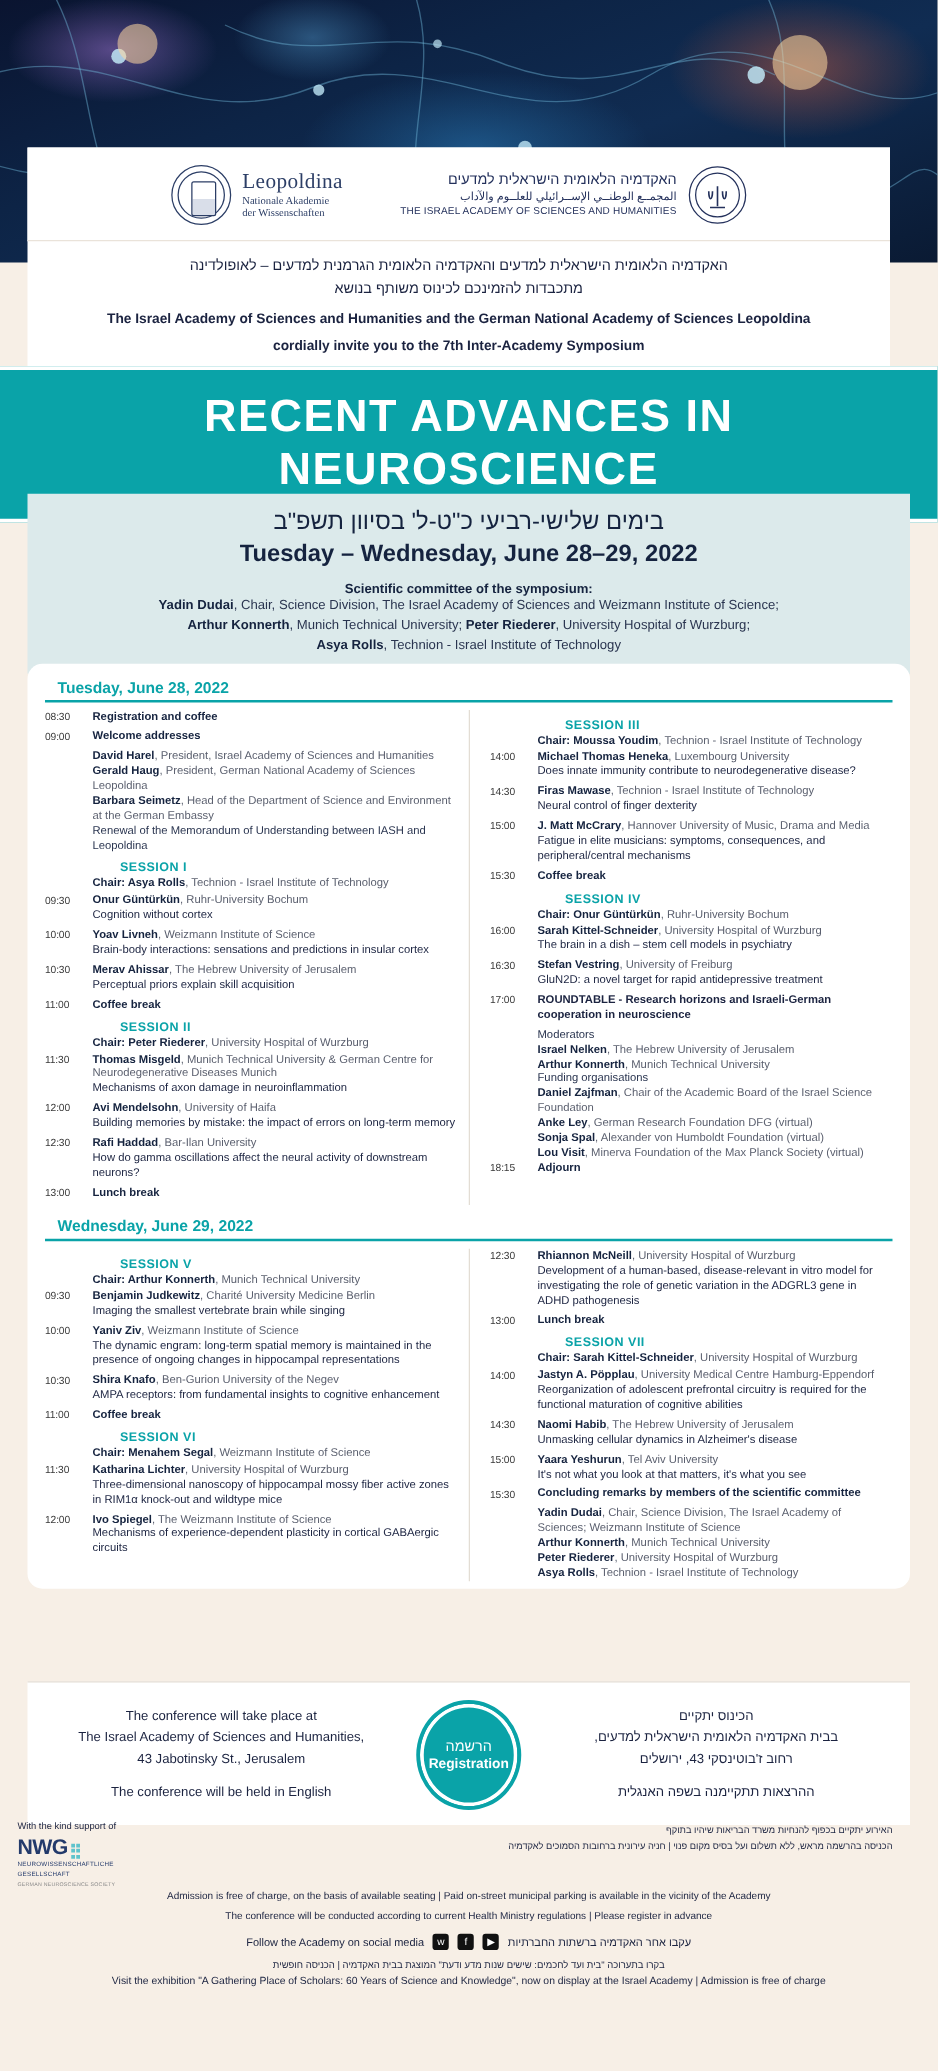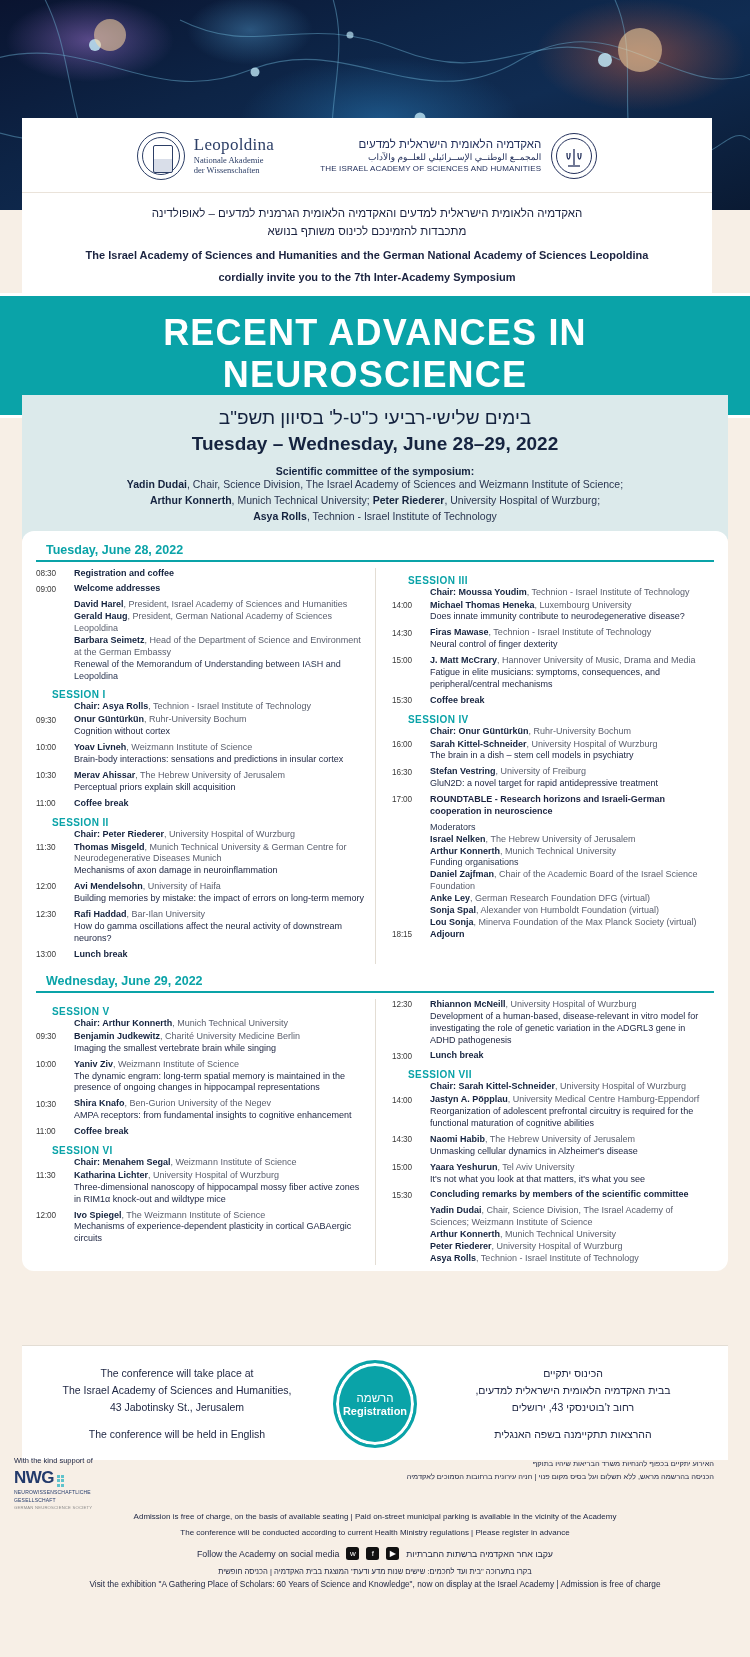--- a/index.html
+++ b/index.html
@@ -99,21 +99,21 @@
   .col { width: 50%; padding-right: 10px; }
   .col.right { padding-left: 16px; border-left: 1px solid #e3ddd4; }
 
   .ev { display: flex; margin-bottom: 4px; }
   .ev .t { width: 38px; flex: 0 0 38px; font-size: 8.2px; color: #3a3a3a; padding-top: 1.3px; letter-spacing: -.1px; }
   .ev .b { flex: 1; font-size: 9px; line-height: 1.32; color: #1b2340; }
   .ev .b .nm { font-weight: bold; color: #15233f; }
   .ev .b .af { color: #5a5f6e; }
   .ev .b .ttl { color: #1b2340; }
   .ev .b .plain { font-weight: bold; color: #15233f; }
-  .sess { font-size: 10px; font-weight: bold; color: #0aa3a8; letter-spacing: .4px; margin: 7px 0 1px 16px; }
+  .sess { font-size: 10px; font-weight: bold; color: #0aa3a8; letter-spacing: .4px; margin: 7px 0 1px 60px; }
   .chair { font-size: 9px; margin: 0 0 3px 38px; color: #5a5f6e; }
   .chair b { color: #15233f; }
   .rt { font-weight: bold; color: #0aa3a8; font-size: 9.3px; line-height: 1.32; }
   .sub { font-size: 9px; margin-left: 38px; line-height: 1.32; color: #1b2340; }
   .sub .lab { color: #2a3550; }
   .sub .nm { font-weight: bold; color: #15233f; }
   .sub .af { color: #5a5f6e; }
 
   
   .venue {
@@ -323,21 +323,21 @@
           <div class="t">17:00</div>
           <div class="b rt">ROUNDTABLE - Research horizons and Israeli-German cooperation in neuroscience</div>
         </div>
         <div class="sub"><span class="lab">Moderators</span></div>
         <div class="sub"><span class="nm">Israel Nelken</span><span class="af">, The Hebrew University of Jerusalem</span></div>
         <div class="sub"><span class="nm">Arthur Konnerth</span><span class="af">, Munich Technical University</span></div>
         <div class="sub"><span class="lab">Funding organisations</span></div>
         <div class="sub"><span class="nm">Daniel Zajfman</span><span class="af">, Chair of the Academic Board of the Israel Science Foundation</span></div>
         <div class="sub"><span class="nm">Anke Ley</span><span class="af">, German Research Foundation DFG (virtual)</span></div>
         <div class="sub"><span class="nm">Sonja Spal</span><span class="af">, Alexander von Humboldt Foundation (virtual)</span></div>
-        <div class="sub"><span class="nm">Lou Sonja</span><span class="af">, Minerva Foundation of the Max Planck Society (virtual)</span></div>
+        <div class="sub"><span class="nm">Lou Visit</span><span class="af">, Minerva Foundation of the Max Planck Society (virtual)</span></div>
         <div class="ev">
           <div class="t">18:15</div>
           <div class="b"><span class="plain">Adjourn</span></div>
         </div>
       </div>
   </div>
 
   <div class="daytitle" style="margin-top:6px">Wednesday, June 29, 2022</div>
   <div class="hr"></div>
   <div class="cols">

